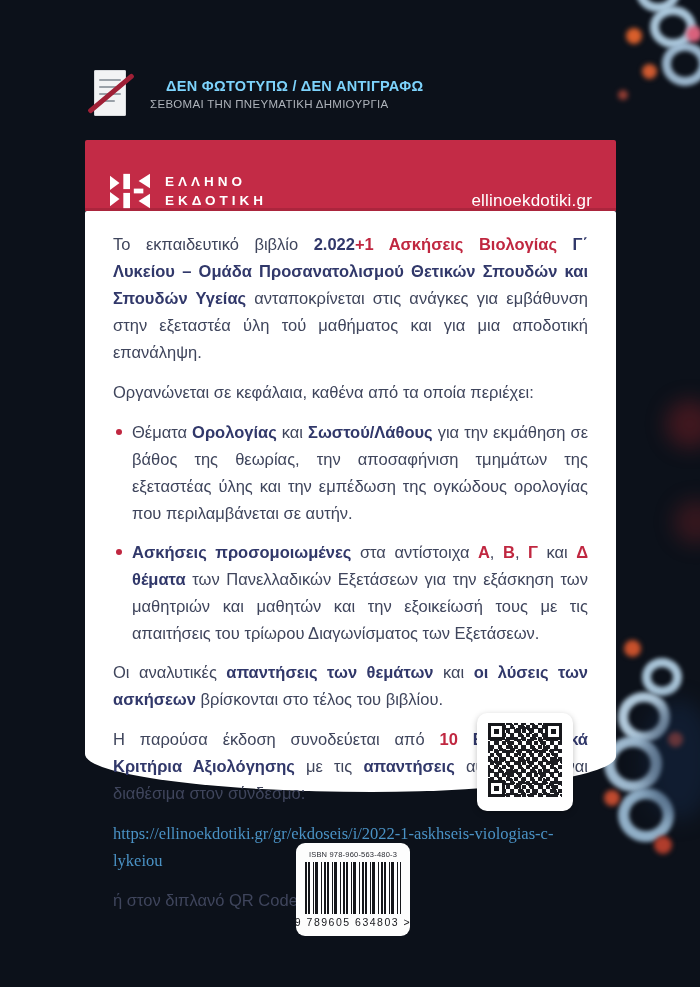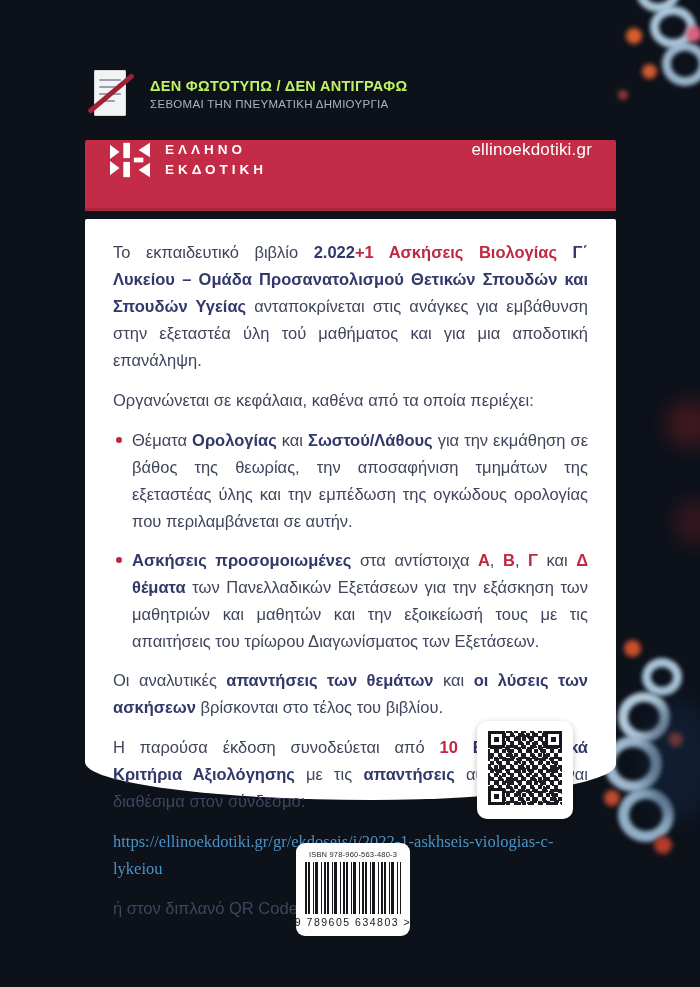--- a/index.html
+++ b/index.html
@@ -13,35 +13,35 @@
   .dna{position:absolute;pointer-events:none;}
   .ring{position:absolute;border-radius:50%;border-style:solid;border-color:#b9d7ec;filter:blur(2px);opacity:.9;}
   .dot{position:absolute;border-radius:50%;filter:blur(2.5px);}
   .haze{position:absolute;border-radius:50%;filter:blur(10px);}
   
   .nocopy{position:absolute;left:88px;top:66px;display:flex;align-items:center;gap:16px;}
   .nc-icon{position:relative;width:46px;height:56px;}
   .nc-page{position:absolute;left:6px;top:4px;width:32px;height:46px;background:#f2f3f4;border-radius:2px;box-shadow:0 0 0 1px #d8dadd inset;}
   .nc-line{position:absolute;left:5px;height:2px;background:#9aa1a8;border-radius:1px;}
   .nc-slash{position:absolute;left:-6px;top:25px;width:58px;height:5px;background:#a02036;transform:rotate(-40deg);border-radius:2px;}
-  .nc-text .l1{color:#bef264;font-weight:bold;font-size:14.5px;letter-spacing:.3px;}
+  .nc-text .l1{color:#7dd3fc;font-weight:bold;font-size:14.5px;letter-spacing:.3px;margin-left:16px;}
   .nc-text .l2{color:#aeb3ba;font-size:11.5px;margin-top:4px;letter-spacing:.3px;}
   
   .band{
     position:absolute;left:85px;top:140px;width:531px;height:71px;
     background:#c32b46;border-radius:2px 2px 0 0;
-    display:flex;align-items:flex-start;padding:0 24px 0 24px;
+    display:flex;align-items:flex-end;padding:0 24px 0 24px;
     box-shadow:inset 0 -3px 0 rgba(0,0,0,.12);
   }
   .logo-mark{width:42px;height:40px;margin-right:14px;flex:0 0 auto;}
   .brand{color:#ffffff;font-size:13.5px;font-weight:bold;letter-spacing:4px;line-height:1.45;}
   .website{margin-left:auto;color:#ffffff;font-size:17px;letter-spacing:.2px;}
   
   .card{
-    position:absolute;left:85px;top:219px;width:531px;height:581px;
+    position:absolute;left:85px;top:211px;width:531px;height:581px;
     background:#ffffff;
     border-radius:2px 2px 46% 54% / 2px 2px 36px 38px;
     padding:20px 28px 0 28px;
     color:#3f455c;font-size:16.5px;line-height:27px;
   }
   .card p{margin:0 0 13px 0;text-align:justify;}
   .card ul{list-style:none;margin:0 0 1px 0;padding:0;}
   .card li{position:relative;padding-left:19px;margin:0 0 12px 0;text-align:justify;}
   .bullet-dot{position:absolute;left:3px;top:10px;width:6px;height:6px;border-radius:50%;background:#c02740;}
   .seg-navy{color:#31386a;font-weight:bold;}

